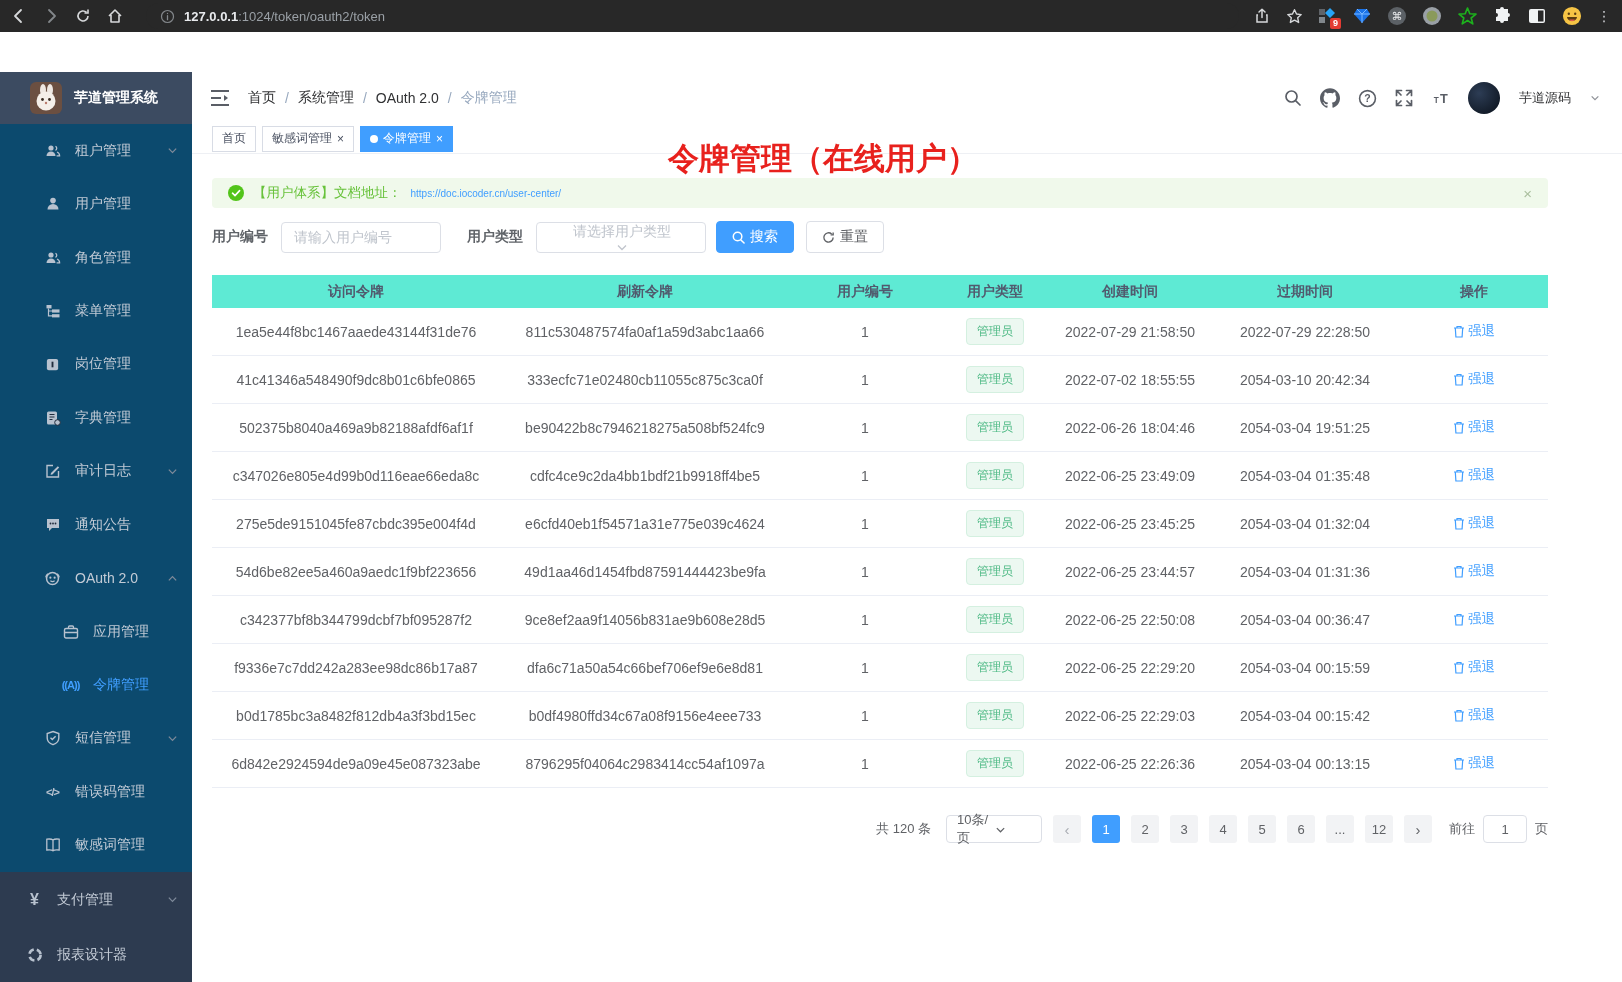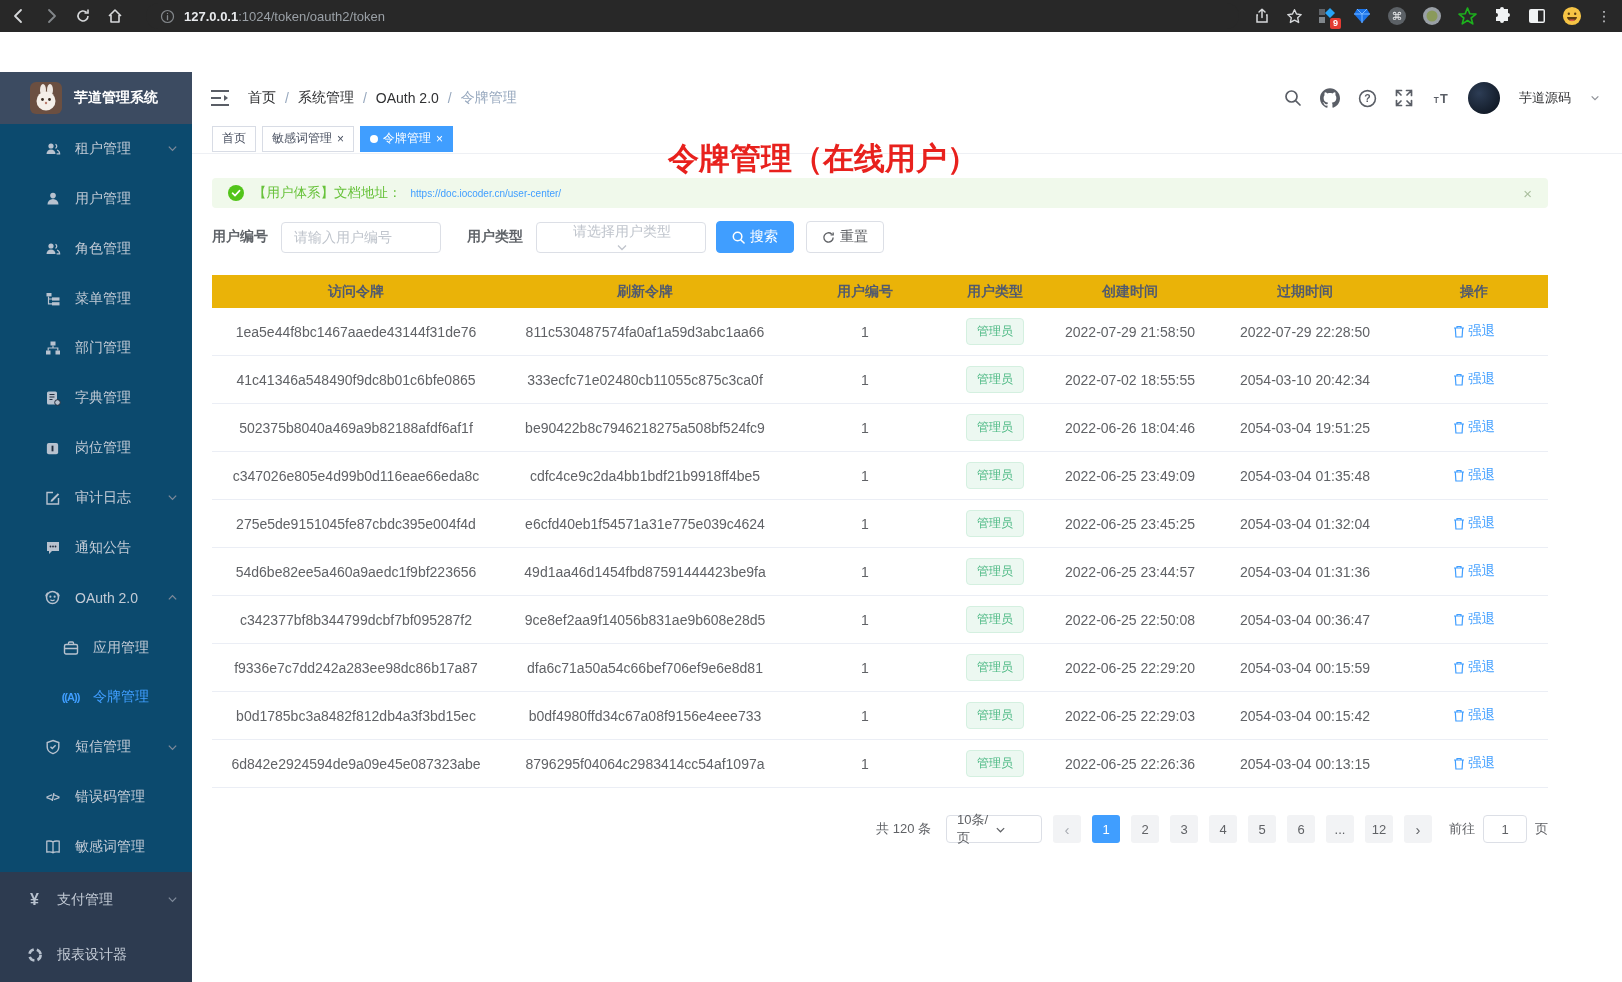--- a/index.html
+++ b/index.html
@@ -98,21 +98,21 @@
   .btn { height:32px; border-radius:4px; font-size:14px; display:inline-flex;
     align-items:center; justify-content:center; gap:5px; cursor:pointer; padding:0 15px;
     font-family:"Liberation Sans", sans-serif; }
   .btn-primary { background:#409eff; border:1px solid #409eff; color:#fff; }
   .btn-plain { background:#fff; border:1px solid #dcdfe6; color:#606266; }
 
   
   .table { margin-top:22px; width:1336px; font-size:14px; }
   .tr { display:grid; grid-template-columns:288px 290px 150px 110px 160px 190px 148px;
     align-items:center; }
-  .thead { background:#eab308; height:33px; color:#515a6e; font-weight:700; }
+  .thead { background:#5eead4; height:33px; color:#515a6e; font-weight:700; }
   .th, .td { text-align:center; padding:0 4px; white-space:nowrap; overflow:hidden; }
   .tbody .tr { height:48px; border-bottom:1px solid #ebeef5; color:#606266; }
   .tag-success { display:inline-block; padding:4px 10px; font-size:12px; border-radius:4px;
     background:#ecf8f1; border:1px solid #d4f0e0; color:#4bb883; }
   .op-link { color:#409eff; font-size:13.5px; display:inline-flex; align-items:center;
     gap:3px; cursor:pointer; text-decoration:none; }
 
   
   .pager { width:1336px; margin-top:27px; display:flex; align-items:center;
     justify-content:flex-end; gap:11px; font-size:13px; color:#606266; }
@@ -292,47 +292,36 @@
               <rect x="1.5" y="2" width="5" height="3.4" fill="currentColor"></rect>
               <rect x="7" y="6.4" width="7.5" height="3.2" fill="currentColor"></rect>
               <rect x="7" y="11.2" width="7.5" height="3.2" fill="currentColor"></rect>
               <path d="M3.5 5.4 V12.8 H7 M3.5 8 H7" stroke="currentColor" stroke-width="1.2" fill="none"></path>
             </svg>
           </span>
         <span class="mi-label">菜单管理</span>
       </div>
       <div class="menu-item">
         <span class="mi-icon">
-          <svg width="16" height="16" viewBox="0 0 16 16">
-              <rect x="5.5" y="1.5" width="5" height="4" fill="currentColor"></rect>
-              <rect x="1" y="10.5" width="4.5" height="4" fill="currentColor"></rect>
-              <rect x="10.5" y="10.5" width="4.5" height="4" fill="currentColor"></rect>
-              <path d="M8 5.5 V8 M3.2 10.5 V8 H12.8 V10.5" stroke="currentColor" stroke-width="1.2" fill="none"></path>
-            </svg>
-          </span>
-        <span class="mi-label">部门管理</span>
+          <svg width="15" height="15" viewBox="0 0 16 16">
+              <rect x="2" y="2" width="12" height="12" rx="2" fill="currentColor"></rect>
+              <rect x="7" y="5" width="2" height="6" fill="#202c3d"></rect>
+            </svg>
+          </span>
+        <span class="mi-label">岗位管理</span>
       </div>
       <div class="menu-item">
         <span class="mi-icon">
           <svg width="16" height="16" viewBox="0 0 16 16">
               <rect x="2" y="1.5" width="10" height="13" rx="1.5" fill="currentColor"></rect>
               <path d="M4.5 4.5 h5 M4.5 7 h5 M4.5 9.5 h3" stroke="#202c3d" stroke-width="1.1"></path>
               <circle cx="12.5" cy="12.5" r="2.8" fill="currentColor" stroke="#202c3d" stroke-width="1"></circle>
             </svg>
           </span>
         <span class="mi-label">字典管理</span>
-      </div>
-      <div class="menu-item">
-        <span class="mi-icon">
-          <svg width="15" height="15" viewBox="0 0 16 16">
-              <rect x="2" y="2" width="12" height="12" rx="2" fill="currentColor"></rect>
-              <rect x="7" y="5" width="2" height="6" fill="#202c3d"></rect>
-            </svg>
-          </span>
-        <span class="mi-label">岗位管理</span>
       </div>
       <div class="menu-item">
         <span class="mi-icon">
           <svg width="16" height="16" viewBox="0 0 16 16">
               <path d="M13.5 8 V14 H2 V2.5 H8" fill="none" stroke="currentColor" stroke-width="1.4"></path>
               <path d="M6 10 L12.8 3.2 l1.4 1.4 L7.4 11.4 L5.6 11.8 Z" fill="currentColor"></path>
             </svg>
           </span>
         <span class="mi-label">审计日志</span>
         <span class="mi-chevron">

